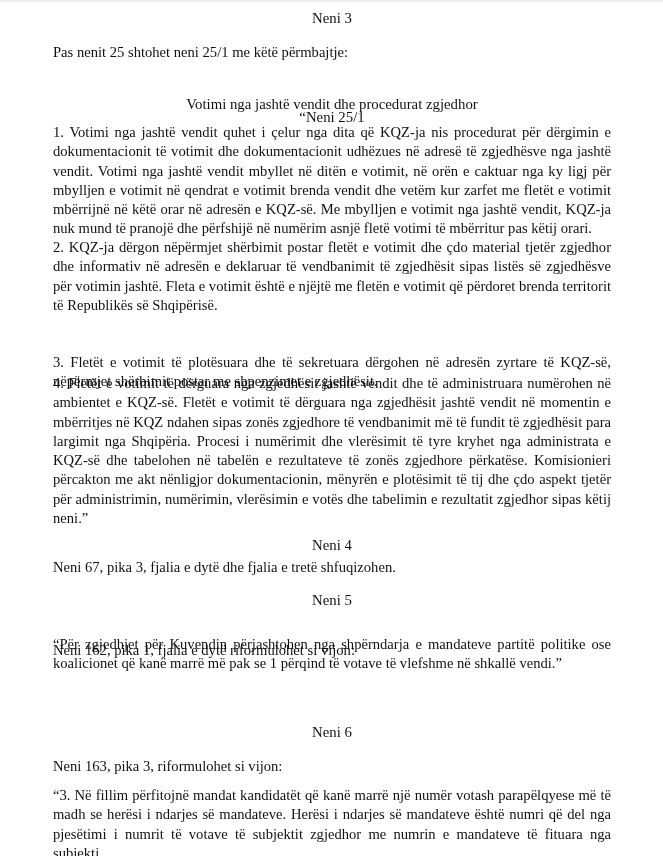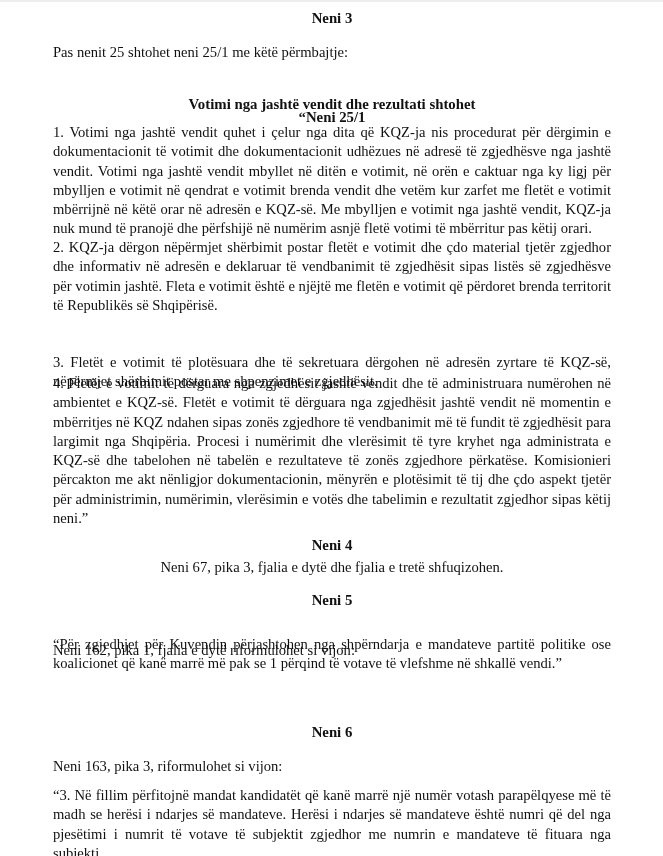--- a/index.html
+++ b/index.html
@@ -5,44 +5,44 @@
   html, body { margin: 0; padding: 0; background: #ffffff; }
   body {
     width: 663px; height: 856px; overflow: hidden; position: relative;
     font-family: "Liberation Serif", "DejaVu Serif", serif;
     color: #111111;
     font-size: 14.6px;
   }
   .topbar { position: absolute; left: 0; top: 0; width: 663px; height: 2px; background: #eeeeee; }
   .page { position: absolute; left: 53px; top: 0; width: 558px; }
   .abs { position: absolute; left: 0; width: 558px; }
-  .heading { text-align: center; font-weight: bold; font-size: 14.8px; line-height: 19.3px; }
+  .heading { text-align: center; font-weight: normal; font-size: 14.8px; line-height: 19.3px; }
   .para { text-align: justify; line-height: 19.3px; margin: 0; }
   .plain { line-height: 19.3px; }
 </style>
 </head>
 <body>
 
 <div class="topbar"></div>
 
 <main class="page">
 
   <div class="abs heading" style="top:9px;">Neni 3</div>
   <div class="abs plain" style="top:43px;">Pas nenit 25 shtohet neni 25/1 me këtë përmbajtje:</div>
 
   <div class="abs heading" style="top:88px;margin-top:20px;">“Neni 25/1</div>
-  <div class="abs heading" style="top:95px;">Votimi nga jashtë vendit dhe rezultati shtohet</div>
+  <div class="abs heading" style="top:95px;">Votimi nga jashtë vendit dhe procedurat zgjedhor</div>
 
   <p class="abs para" style="top:123px;">1.  Votimi nga jashtë vendit quhet i çelur nga dita që KQZ-ja nis procedurat për dërgimin e dokumentacionit të votimit dhe dokumentacionit udhëzues në adresë të zgjedhësve nga jashtë vendit. Votimi nga jashtë vendit mbyllet në ditën e votimit, në orën e caktuar nga ky ligj për mbylljen e votimit në qendrat e votimit brenda vendit dhe vetëm kur zarfet me fletët e votimit mbërrijnë në këtë orar në adresën e KQZ-së. Me mbylljen e votimit nga jashtë vendit, KQZ-ja nuk mund të pranojë dhe përfshijë në numërim asnjë fletë votimi të mbërritur pas këtij orari.</p>
   <p class="abs para" style="top:238px;">2. KQZ-ja dërgon nëpërmjet shërbimit postar fletët e votimit dhe çdo material tjetër zgjedhor dhe informativ në adresën e deklaruar të vendbanimit të zgjedhësit sipas listës së zgjedhësve për votimin jashtë. Fleta e votimit është e njëjtë me fletën e votimit që përdoret brenda territorit të Republikës së Shqipërisë.</p>
   <p class="abs para" style="top:325px;margin-top:28px;">3. Fletët e votimit të plotësuara dhe të sekretuara dërgohen në adresën zyrtare të KQZ-së, nëpërmjet shërbimit postar me shpenzimet e zgjedhësit.</p>
   <p class="abs para" style="top:374px;">4. Fletët e votimit të dërguara nga zgjedhësit jashtë vendit dhe të administruara numërohen në ambientet e KQZ-së. Fletët e votimit të dërguara nga zgjedhësit jashtë vendit në momentin e mbërritjes në KQZ ndahen sipas zonës zgjedhore të vendbanimit më të fundit të zgjedhësit para largimit nga Shqipëria. Procesi i numërimit dhe vlerësimit të tyre kryhet nga administrata e KQZ-së dhe tabelohen në tabelën e rezultateve të zonës zgjedhore përkatëse. Komisionieri përcakton me akt nënligjor dokumentacionin, mënyrën e plotësimit të tij dhe çdo aspekt tjetër për administrimin, numërimin, vlerësimin e votës dhe tabelimin e rezultatit zgjedhor sipas këtij neni.”</p>
 
   <div class="abs heading" style="top:536px;">Neni 4</div>
-  <div class="abs plain" style="top:558px;text-align:center;">Neni 67, pika 3, fjalia e dytë dhe fjalia e tretë shfuqizohen.</div>
+  <div class="abs plain" style="top:558px;">Neni 67, pika 3, fjalia e dytë dhe fjalia e tretë shfuqizohen.</div>
 
   <div class="abs heading" style="top:591px;">Neni 5</div>
   <div class="abs plain" style="top:641px;">Neni 162, pika 1, fjalia e dytë riformulohet si vijon:</div>
   <p class="abs para" style="top:635px;">“Për zgjedhjet për Kuvendin përjashtohen nga shpërndarja e mandateve partitë politike ose koalicionet që kanë marrë më pak se 1 përqind të votave të vlefshme në shkallë vendi.”</p>
 
   <div class="abs heading" style="top:723px;">Neni 6</div>
   <div class="abs plain" style="top:757px;">Neni 163, pika 3, riformulohet si vijon:</div>
   <p class="abs para" style="top:786px;">“3.  Në fillim përfitojnë mandat kandidatët që kanë marrë një numër votash parapëlqyese më të madh se herësi i ndarjes së mandateve. Herësi i ndarjes së mandateve është numri që del nga pjesëtimi i numrit të votave të subjektit zgjedhor me numrin e mandateve të fituara nga subjekti</p>
 
 </main>

